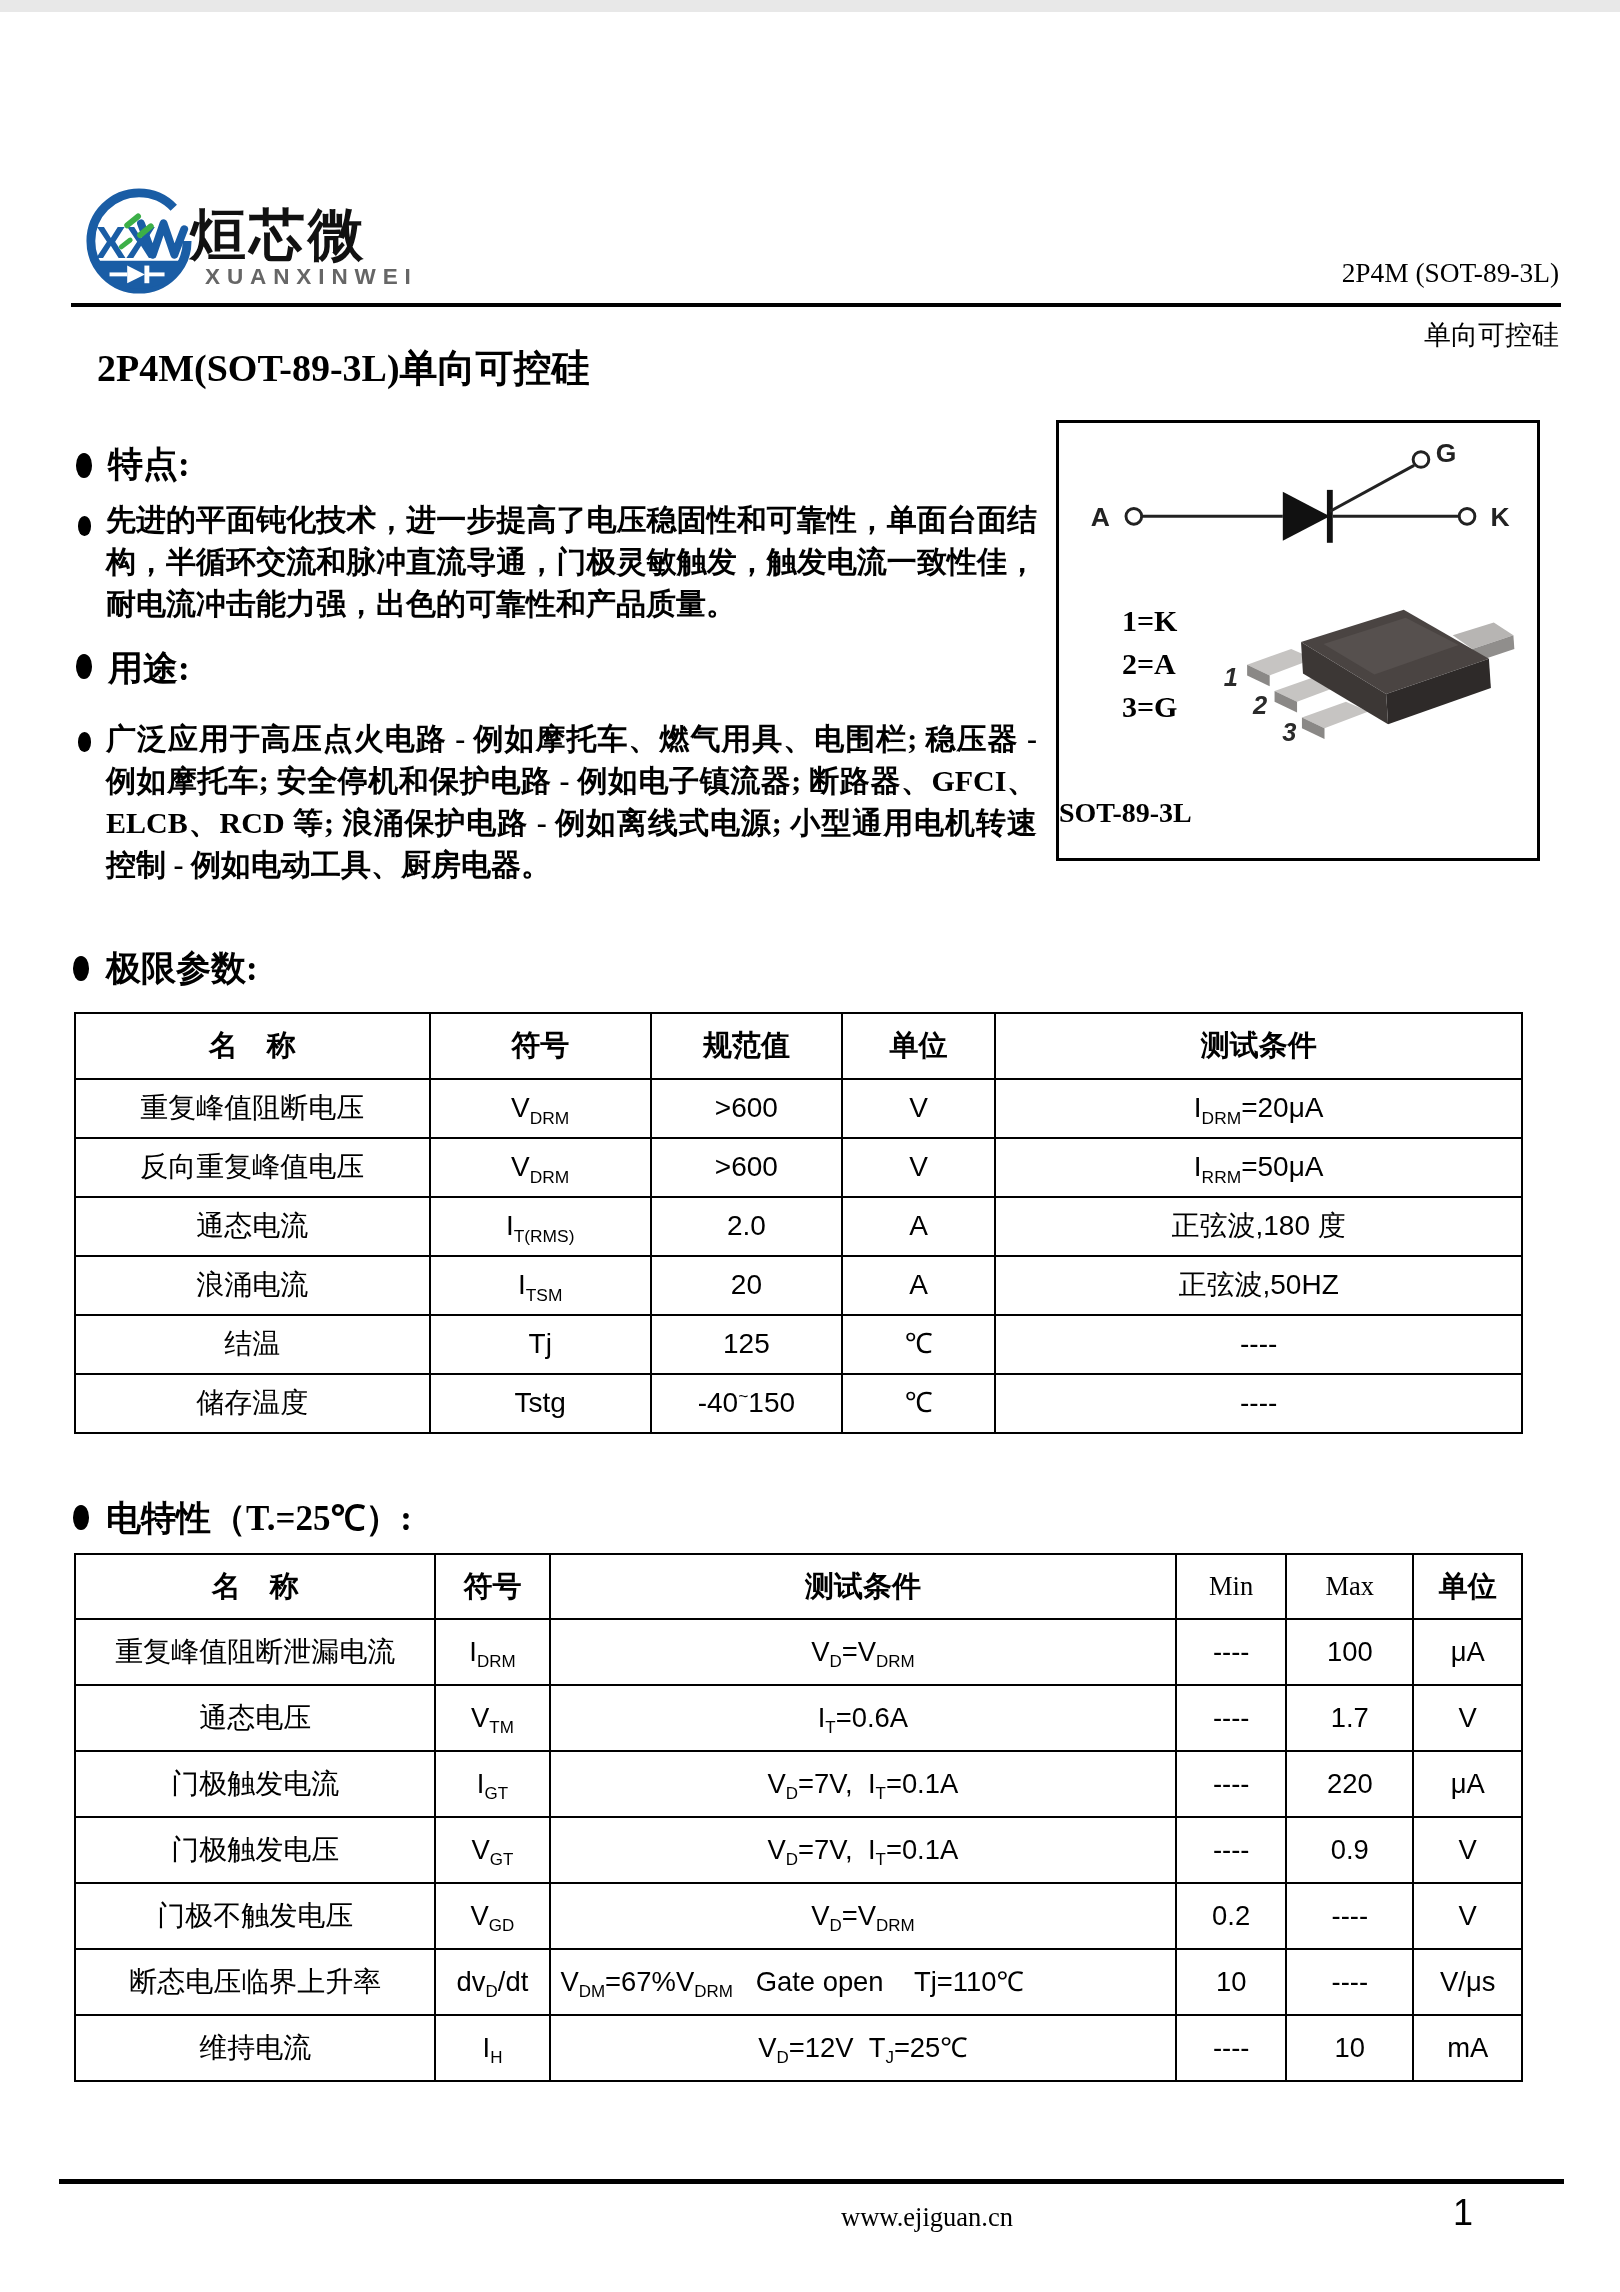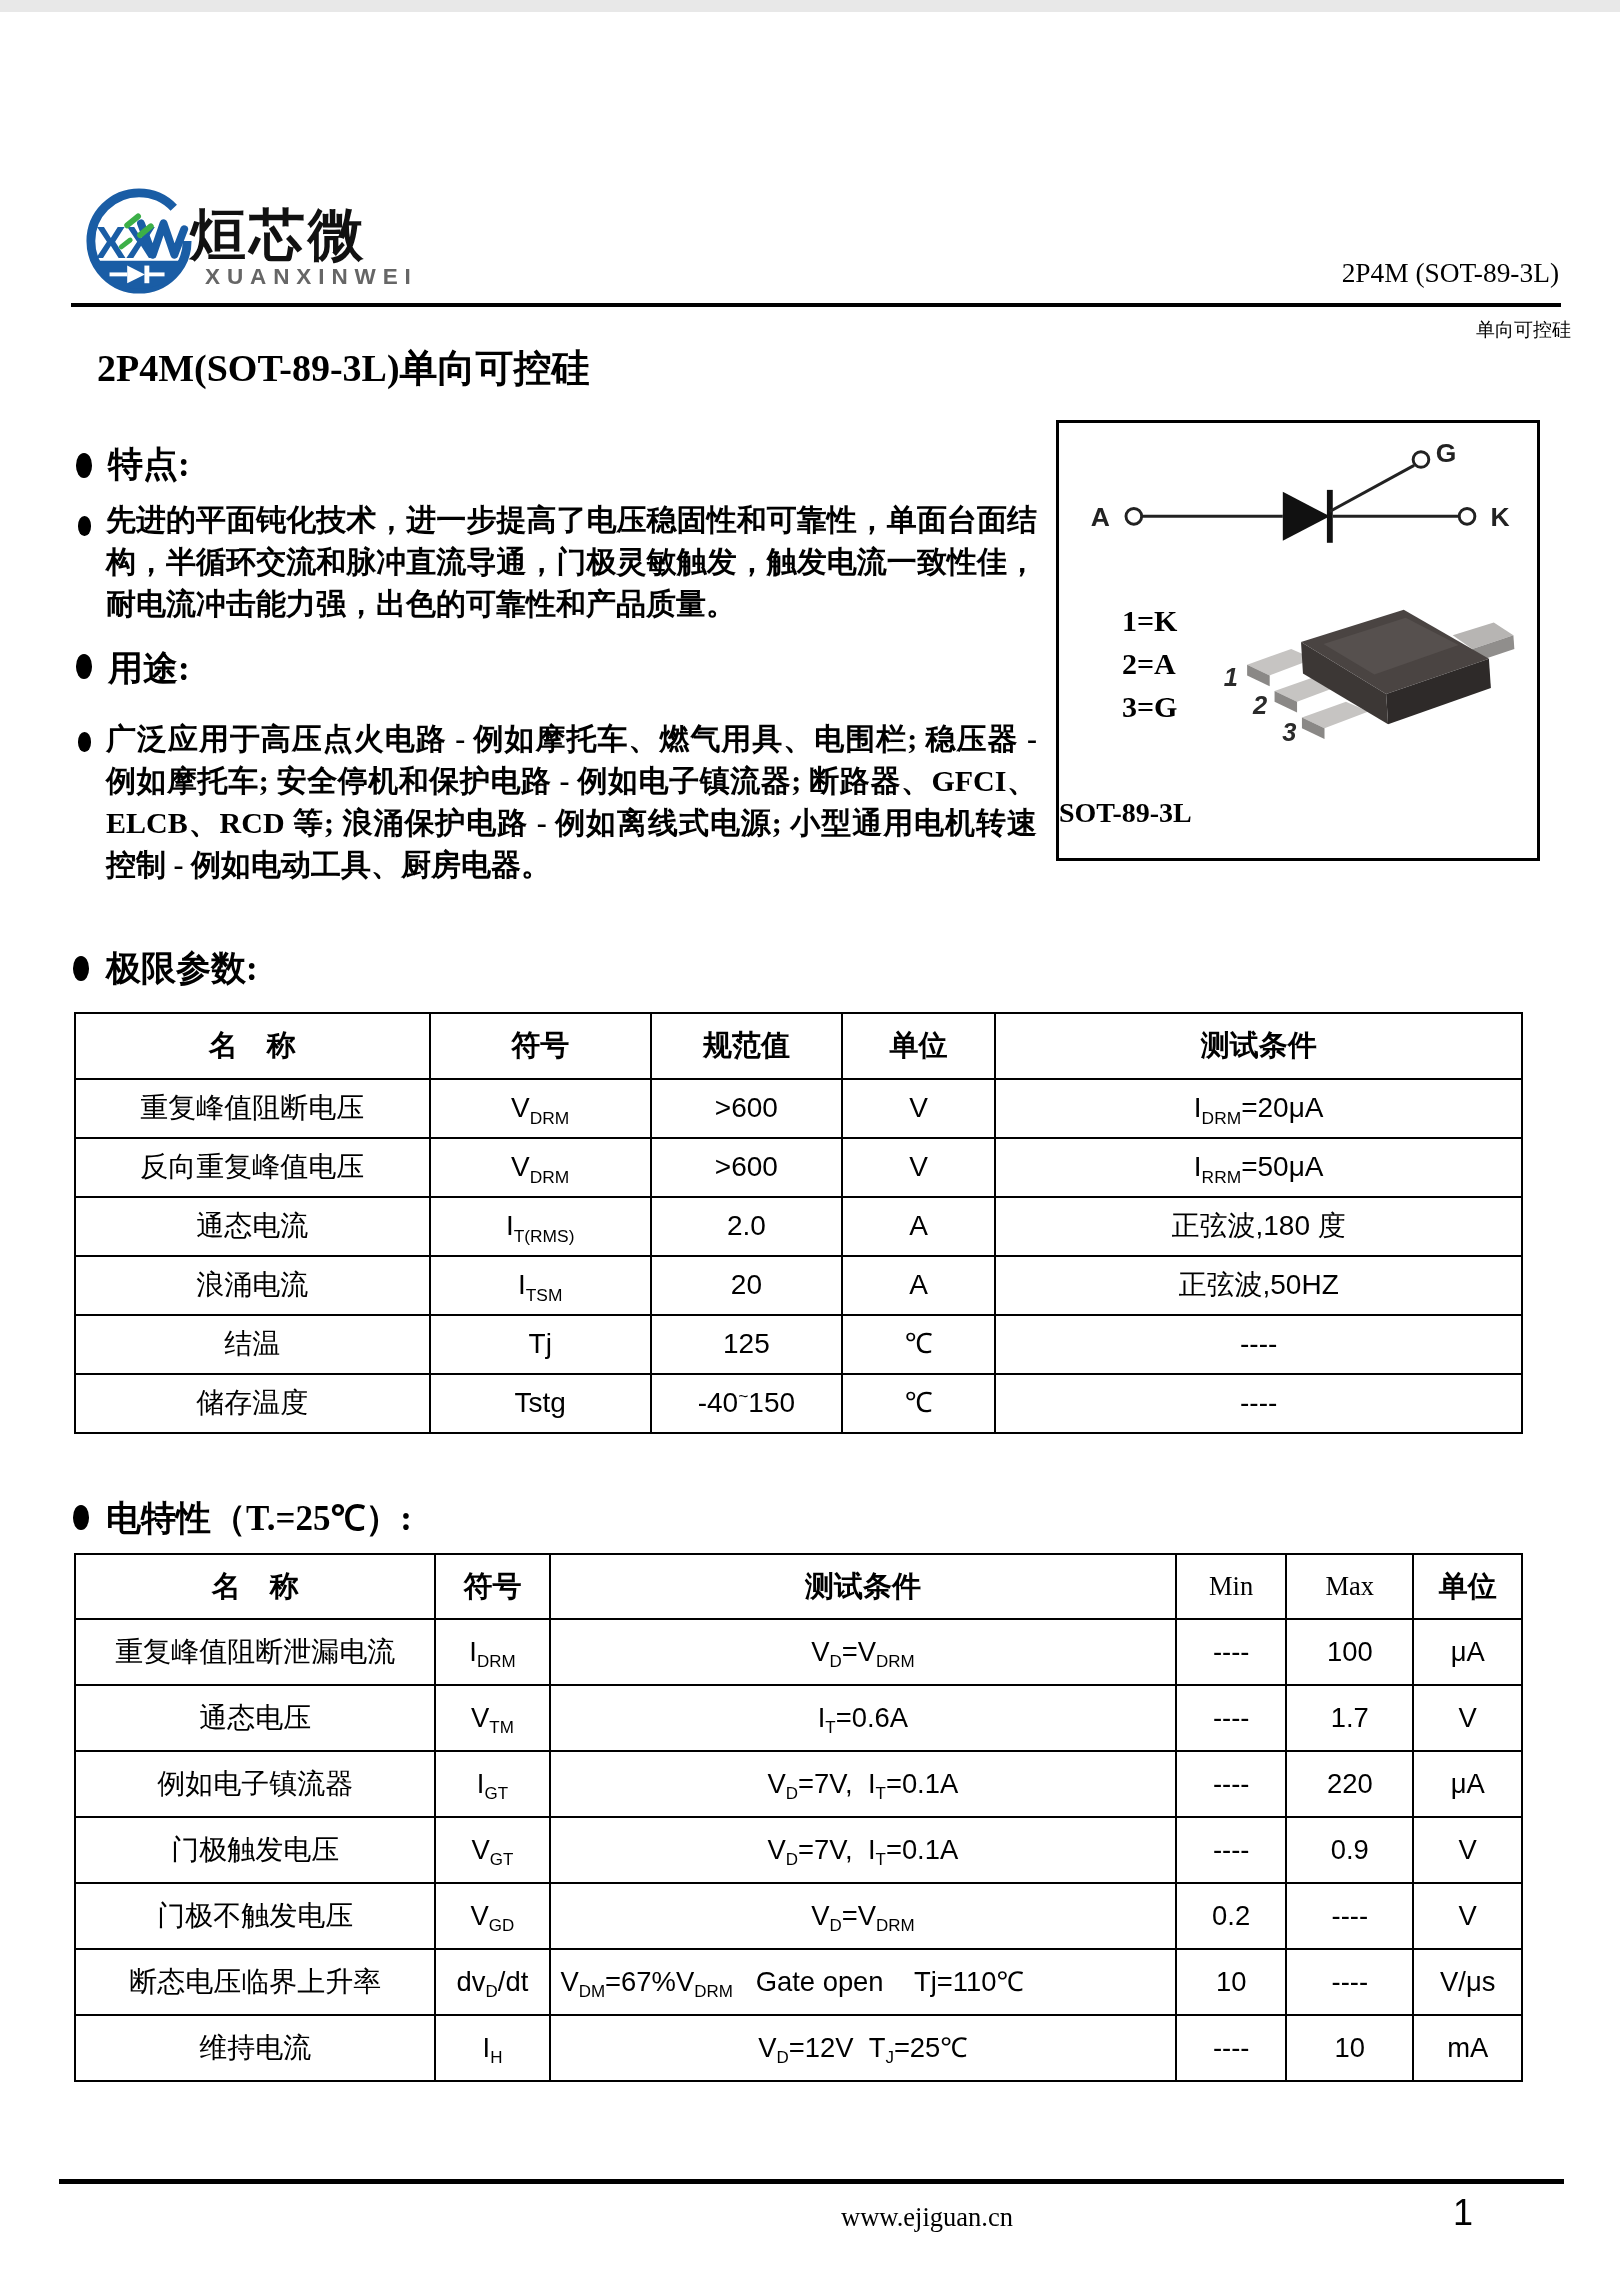--- a/index.html
+++ b/index.html
@@ -7,21 +7,21 @@
         font-family:"Liberation Serif",serif;color:#000;overflow:hidden;}
 
   
   .logo-svg{position:absolute;left:84px;top:174px;width:110px;height:110px;}
   .brand-cn{position:absolute;left:190px;top:186px;font-size:56px;font-weight:700;
             font-family:"Liberation Sans",sans-serif;letter-spacing:2.9px;color:#111;}
   .brand-en{position:absolute;left:205px;top:252px;font-size:22.5px;font-weight:600;
             font-family:"Liberation Sans",sans-serif;letter-spacing:6.9px;color:#666;text-align:right;}
   .doc-code{position:absolute;right:61px;top:246px;font-size:27.4px;}
   .rule-top{position:absolute;left:71px;top:291px;width:1490px;height:3.9px;background:#000;}
-  .doc-subtitle{position:absolute;right:49px;top:305px;font-size:19px;}
+  .doc-subtitle{position:absolute;right:61px;top:305px;font-size:27px;}
   .page-title{position:absolute;left:97px;top:331px;font-size:38px;font-weight:700;}
 
   
   .dot{position:absolute;background:#000;border-radius:50%;}
   .dot-lg{width:15.7px;height:24.5px;}
   .dot-sm{width:12.7px;height:19.6px;}
   .sec-h{position:absolute;font-size:35px;font-weight:700;}
   .para{position:absolute;width:931px;font-size:30px;font-weight:700;line-height:42px;
         text-align:justify;}
 
@@ -245,21 +245,21 @@
         </tr>
         <tr>
           <td>通态电压</td>
           <td>V<sub>TM</sub></td>
           <td>I<sub>T</sub>=0.6A</td>
           <td>----</td>
           <td>1.7</td>
           <td>V</td>
         </tr>
         <tr>
-          <td>例如电子镇流器</td>
+          <td>门极触发电流</td>
           <td>I<sub>GT</sub></td>
           <td>V<sub>D</sub>=7V,&nbsp;&nbsp;I<sub>T</sub>=0.1A</td>
           <td>----</td>
           <td>220</td>
           <td>μA</td>
         </tr>
         <tr>
           <td>门极触发电压</td>
           <td>V<sub>GT</sub></td>
           <td>V<sub>D</sub>=7V,&nbsp;&nbsp;I<sub>T</sub>=0.1A</td>

